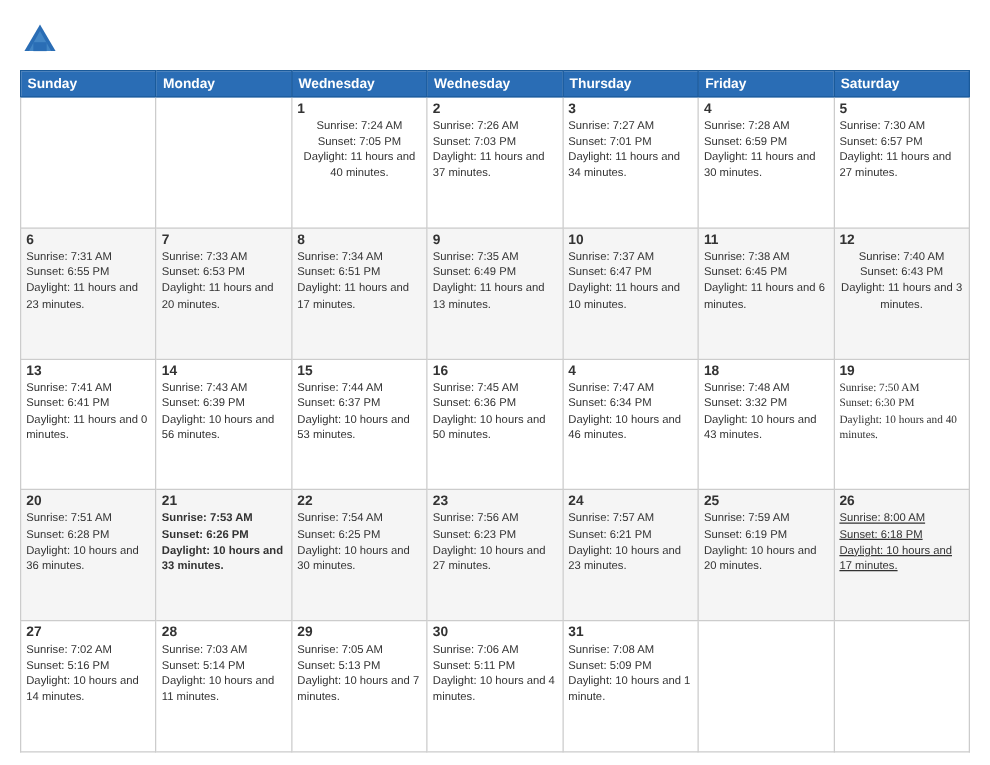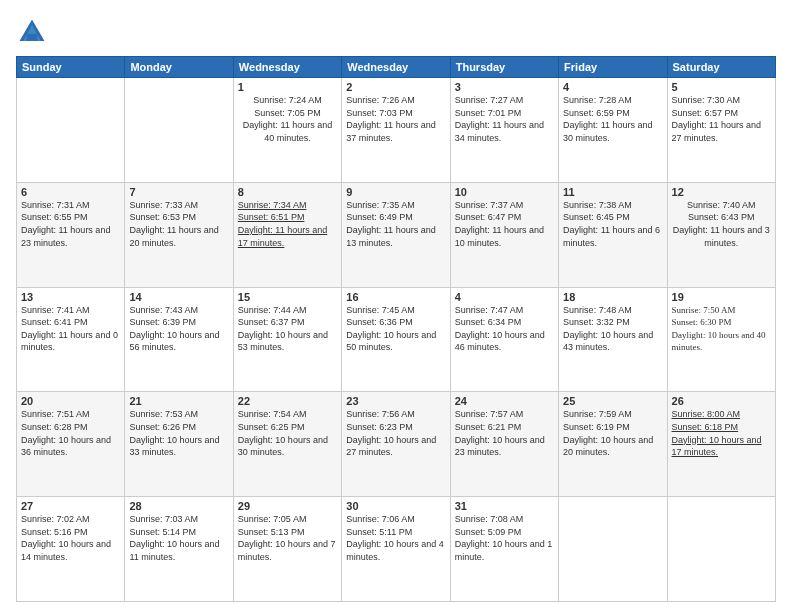--- a/index.html
+++ b/index.html
@@ -177,21 +177,21 @@
 Daylight: 11 hours and 23 minutes.</div>
           </td>
           <td>
             <span class="day-num">7</span>
             <div class="cell-info" style="white-space: pre-line;">Sunrise: 7:33 AM
 Sunset: 6:53 PM
 Daylight: 11 hours and 20 minutes.</div>
           </td>
           <td>
             <span class="day-num">8</span>
-            <div class="cell-info" style="white-space: pre-line; text-decoration: underline;">Sunrise: 7:34 AM
+            <div class="cell-info" style="white-space: pre-line;">Sunrise: 7:34 AM
 Sunset: 6:51 PM
 Daylight: 11 hours and 17 minutes.</div>
           </td>
           <td>
             <span class="day-num">9</span>
             <div class="cell-info" style="white-space: pre-line;">Sunrise: 7:35 AM
 Sunset: 6:49 PM
 Daylight: 11 hours and 13 minutes.</div>
           </td>
           <td>
@@ -259,21 +259,21 @@
         </tr>
         <tr>
           <td>
             <span class="day-num">20</span>
             <div class="cell-info" style="white-space: pre-line;">Sunrise: 7:51 AM
 Sunset: 6:28 PM
 Daylight: 10 hours and 36 minutes.</div>
           </td>
           <td>
             <span class="day-num">21</span>
-            <div class="cell-info" style="white-space: pre-line;">Sunrise: 7:53 AM
+            <div class="cell-info" style="white-space: pre-line; font-weight: bold;">Sunrise: 7:53 AM
 Sunset: 6:26 PM
 Daylight: 10 hours and 33 minutes.</div>
           </td>
           <td>
             <span class="day-num">22</span>
             <div class="cell-info" style="white-space: pre-line;">Sunrise: 7:54 AM
 Sunset: 6:25 PM
 Daylight: 10 hours and 30 minutes.</div>
           </td>
           <td>

